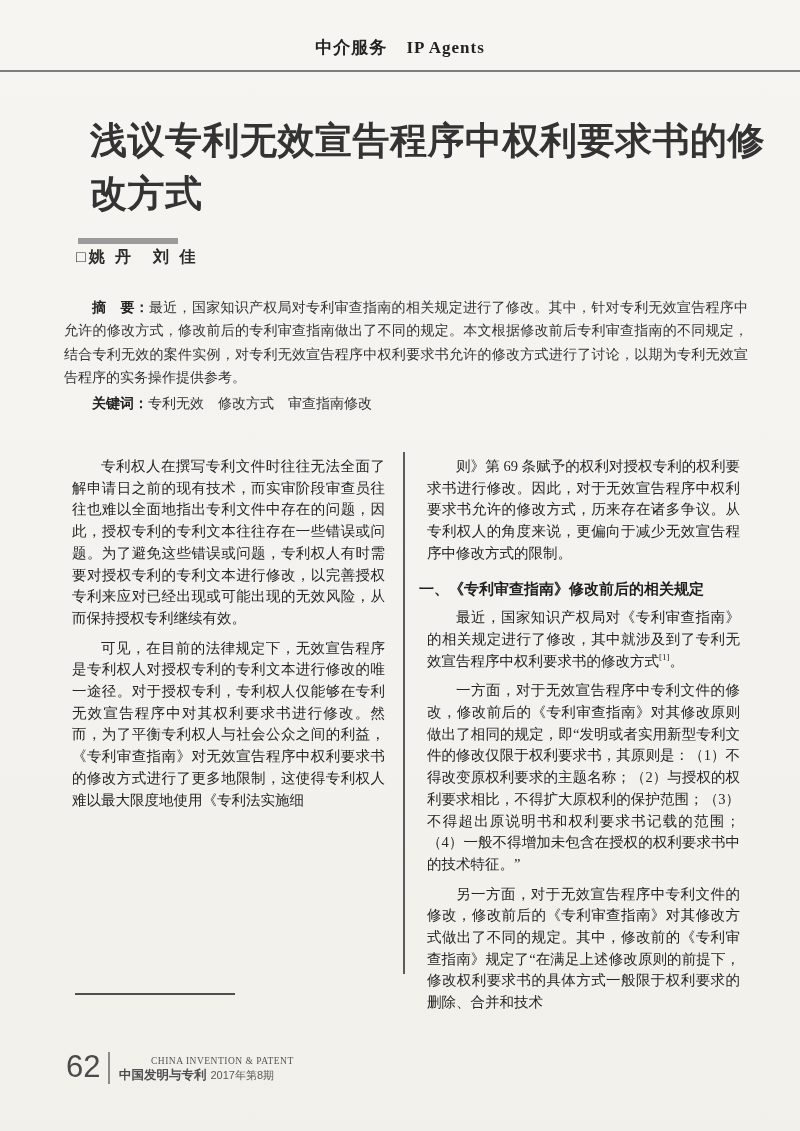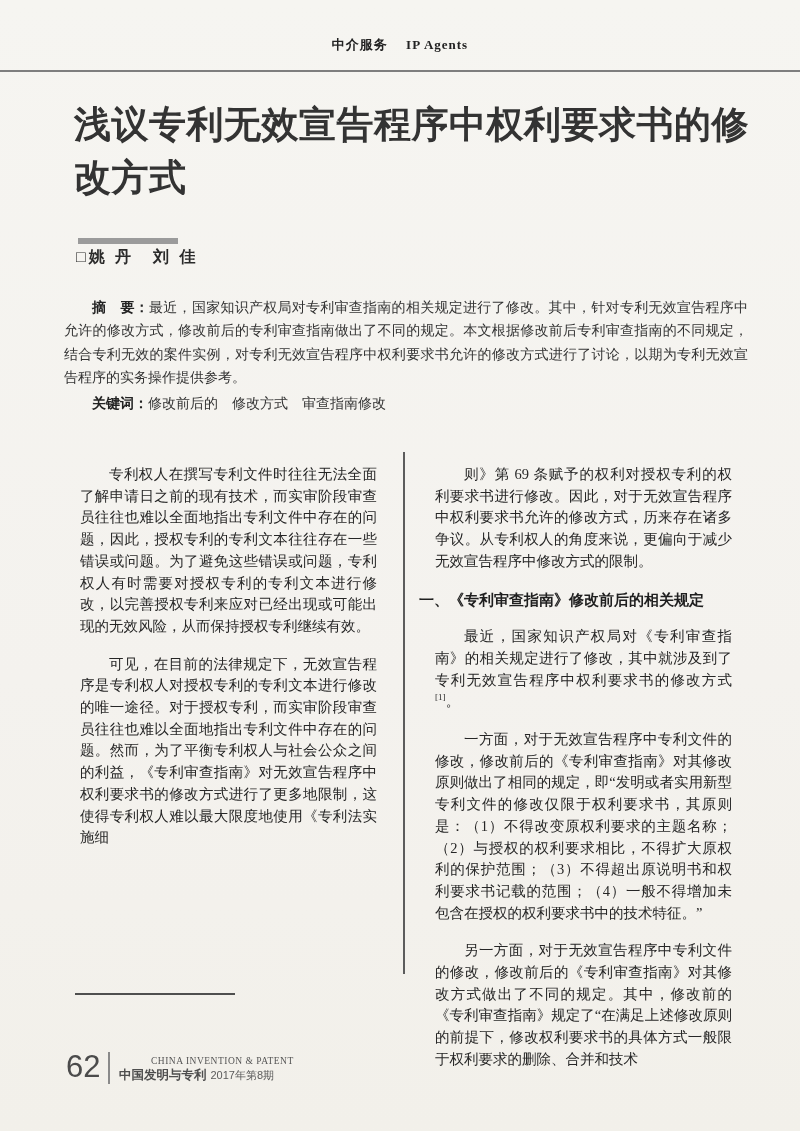--- a/index.html
+++ b/index.html
@@ -9,30 +9,30 @@
     color:#2f2f2f;
     background:#e9e7e2;
   }
   .page{
     position:relative;width:800px;height:1131px;overflow:hidden;
     background:linear-gradient(180deg,#f6f5f1 0%,#f4f2ee 60%,#f2f0ea 100%);
   }
   
   .page-header{
     position:absolute;top:36px;left:0;width:100%;
-    text-align:center;font-size:13px;letter-spacing:1px;color:#222;
+    text-align:center;font-size:17px;letter-spacing:1px;color:#222;
   }
   .page-header .cn{font-family:"Liberation Sans","DejaVu Sans",sans-serif;font-weight:bold;}
   .page-header .en{font-family:"Liberation Serif","DejaVu Serif",serif;font-weight:bold;margin-left:14px;}
   .header-rule{
     position:absolute;top:70px;left:0;width:100%;height:2px;background:#7e7e7e;
   }
   
   .article-title{
-    position:absolute;top:98px;left:74px;width:684px;margin:0;
+    position:absolute;top:98px;left:74px;width:684px;margin:16px;
     font-family:"Liberation Sans","DejaVu Sans",sans-serif;
     font-weight:900;font-size:37px;line-height:53px;color:#333;
     letter-spacing:0.5px;
   }
   
   .author-bar{
     position:absolute;top:238px;left:78px;width:100px;height:6px;background:#9b9b9b;
   }
   .author-line{
     position:absolute;top:247px;left:76px;
@@ -48,21 +48,21 @@
   .abstract .lbl{font-family:"Liberation Sans","DejaVu Sans",sans-serif;font-weight:bold;color:#222;}
   .abstract .keywords{margin-top:2px;}
   
   .columns{
     position:absolute;top:448px;left:64px;width:684px;height:530px;
     font-size:14.5px;line-height:21.7px;text-align:justify;color:#262626;
   }
   .col{position:absolute;top:0;width:329px;}
   .col.left{left:0;}
   .col.right{right:0;}
-  .col p{margin:16px;text-indent:2em;}
+  .col p{margin:8px;text-indent:2em;}
   .col-divider{
     position:absolute;left:339px;top:4px;height:522px;width:1.5px;background:#5c5c5c;
   }
   .section-heading{
     margin:13px 0 6px 0;font-size:15px;
     font-family:"Liberation Sans","DejaVu Sans",sans-serif;
     font-weight:bold;color:#1f1f1f;text-indent:0;
   }
   sup.fnref{font-size:9px;vertical-align:super;line-height:0;}
   
@@ -105,27 +105,27 @@
   </div>
   <div class="header-rule"></div>
 
   <h1 class="article-title">浅议专利无效宣告程序中权利要求书的修改方式</h1>
 
   <div class="author-bar"></div>
   <div class="author-line">□姚 丹　刘 佳</div>
 
   <div class="abstract">
     <p><span class="lbl">摘　要：</span><span>最近，国家知识产权局对专利审查指南的相关规定进行了修改。其中，针对专利无效宣告程序中允许的修改方式，修改前后的专利审查指南做出了不同的规定。本文根据修改前后专利审查指南的不同规定，结合专利无效的案件实例，对专利无效宣告程序中权利要求书允许的修改方式进行了讨论，以期为专利无效宣告程序的实务操作提供参考。</span></p>
-    <p class="keywords"><span class="lbl">关键词：</span><span>修改前后的　修改方式　审查指南修改</span></p>
+    <p class="keywords"><span class="lbl">关键词：</span><span>专利无效　修改方式　审查指南修改</span></p>
   </div>
 
   <div class="columns">
     <div class="col left">
       <p>专利权人在撰写专利文件时往往无法全面了解申请日之前的现有技术，而实审阶段审查员往往也难以全面地指出专利文件中存在的问题，因此，授权专利的专利文本往往存在一些错误或问题。为了避免这些错误或问题，专利权人有时需要对授权专利的专利文本进行修改，以完善授权专利来应对已经出现或可能出现的无效风险，从而保持授权专利继续有效。</p>
-      <p>可见，在目前的法律规定下，无效宣告程序是专利权人对授权专利的专利文本进行修改的唯一途径。对于授权专利，而实审阶段审查员往往也难以全面地指出专利文件中存在的问题。然而，为了平衡专利权人与社会公众之间的利益，《专利审查指南》对无效宣告程序中权利要求书的修改方式进行了更多地限制，这使得专利权人难以最大限度地使用《专利法实施细</p>
+      <p>可见，在目前的法律规定下，无效宣告程序是专利权人对授权专利的专利文本进行修改的唯一途径。对于授权专利，专利权人仅能够在专利无效宣告程序中对其权利要求书进行修改。然而，为了平衡专利权人与社会公众之间的利益，《专利审查指南》对无效宣告程序中权利要求书的修改方式进行了更多地限制，这使得专利权人难以最大限度地使用《专利法实施细</p>
     </div>
     <div class="col-divider"></div>
     <div class="col right">
       <p>则》第 69 条赋予的权利对授权专利的权利要求书进行修改。因此，对于无效宣告程序中权利要求书允许的修改方式，历来存在诸多争议。从专利权人的角度来说，更偏向于减少无效宣告程序中修改方式的限制。</p>
       <h2 class="section-heading">一、《专利审查指南》修改前后的相关规定</h2>
       <p><span>最近，国家知识产权局对《专利审查指南》的相关规定进行了修改，其中就涉及到了专利无效宣告程序中权利要求书的修改方式</span><sup class="fnref">[1]</sup><span>。</span></p>
       <p>一方面，对于无效宣告程序中专利文件的修改，修改前后的《专利审查指南》对其修改原则做出了相同的规定，即“发明或者实用新型专利文件的修改仅限于权利要求书，其原则是：（1）不得改变原权利要求的主题名称；（2）与授权的权利要求相比，不得扩大原权利的保护范围；（3）不得超出原说明书和权利要求书记载的范围；（4）一般不得增加未包含在授权的权利要求书中的技术特征。”</p>
       <p>另一方面，对于无效宣告程序中专利文件的修改，修改前后的《专利审查指南》对其修改方式做出了不同的规定。其中，修改前的《专利审查指南》规定了“在满足上述修改原则的前提下，修改权利要求书的具体方式一般限于权利要求的删除、合并和技术</p>
     </div>
   </div>

